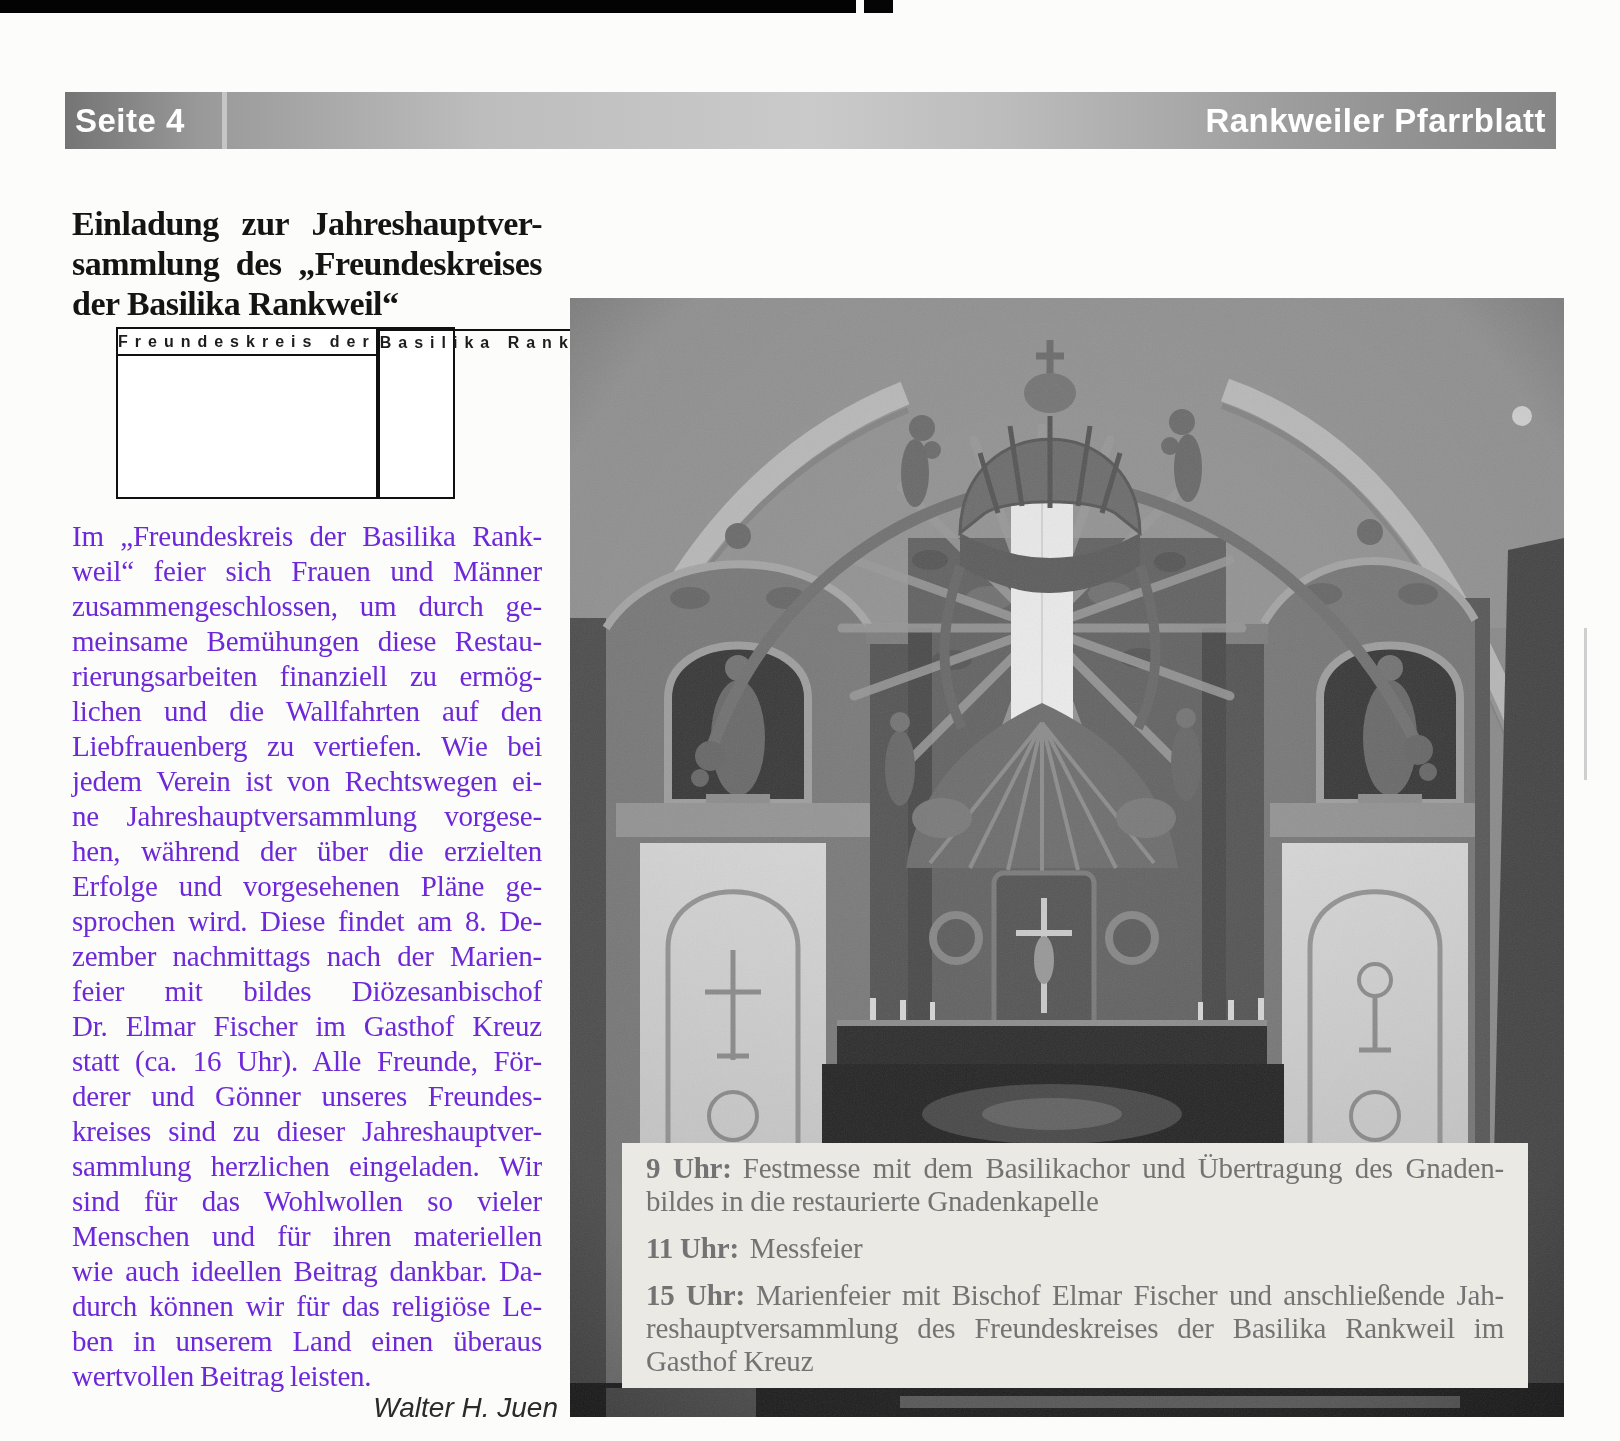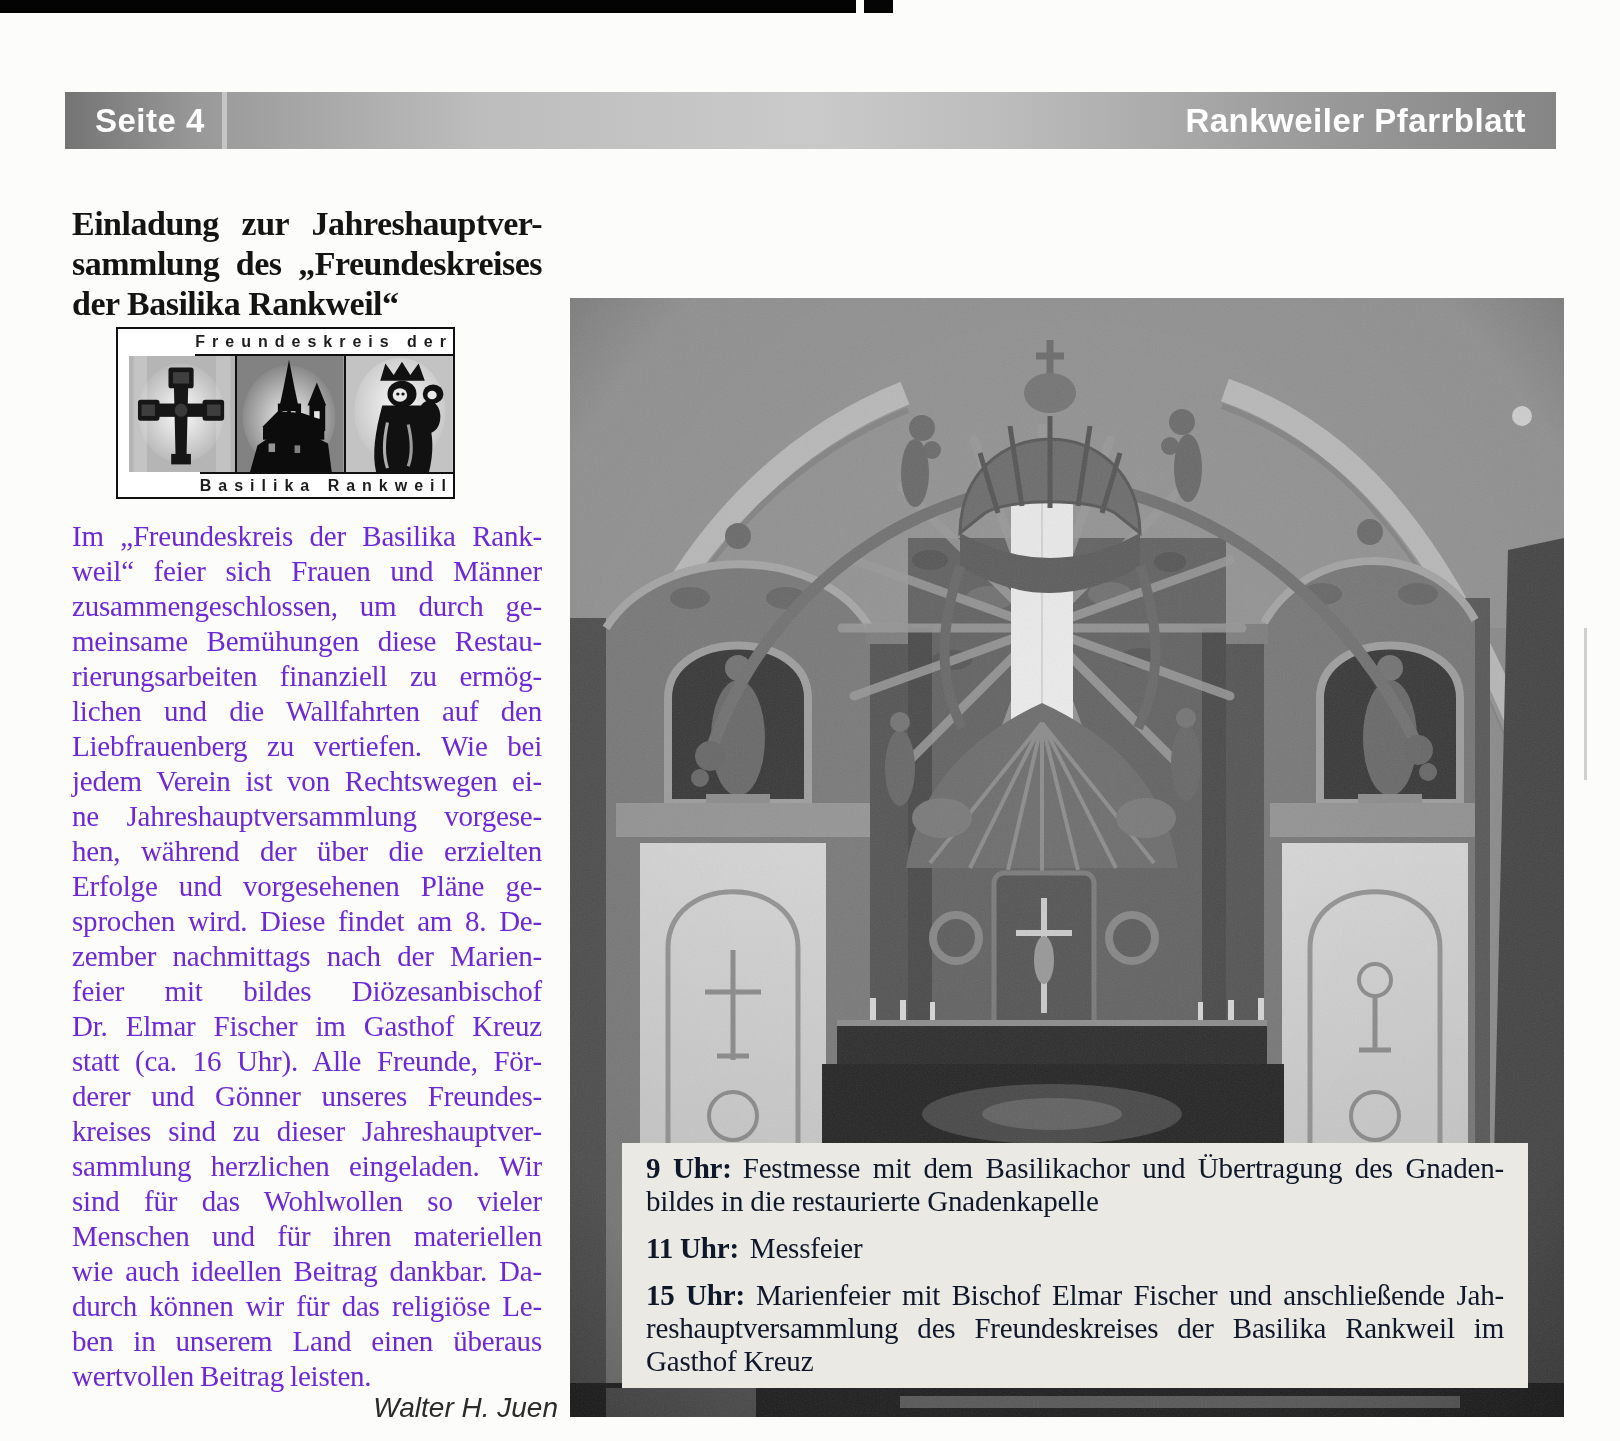--- a/index.html
+++ b/index.html
@@ -13,32 +13,32 @@
   
   .artifact-bar{left:0;top:0;width:856px;height:13px;background:#030303;}
   .artifact-square{left:864px;top:0;width:29px;height:13px;background:#050505;}
   .edge-mark{left:1584px;top:628px;width:3px;height:152px;background:#cfcfcf;}
 
   
   .hbar{
     left:65px;top:92px;width:1491px;height:57px;box-sizing:border-box;
     background:linear-gradient(90deg,#747474 0%,#999999 9%,#bdbdbd 28%,#cacaca 50%,#bcbcbc 63%,#9d9d9d 82%,#858585 100%);
     display:flex;align-items:center;justify-content:space-between;
-    padding:0 30px;
+    padding:0 10px;
     font-family:"Liberation Sans","DejaVu Sans",sans-serif;font-weight:700;
     font-size:33px;color:#ffffff;letter-spacing:.5px;
   }
   .hsep{position:absolute;left:157px;top:0;width:5px;height:57px;background:rgba(255,255,255,.42);}
 
   
   .title{left:72px;top:204px;width:470px;font-weight:700;font-size:34px;line-height:40px;color:#141414;letter-spacing:-0.5px;}
   .jl{text-align:justify;text-align-last:justify;}
 
   
-  .logo{left:116px;top:327px;width:339px;height:172px;box-sizing:border-box;border:2px solid #101010;background:#ffffff;display:flex;flex-direction:column;align-items:flex-end;}
+  .logo{left:116px;top:327px;width:339px;height:172px;box-sizing:border-box;border:2px solid #101010;background:#ffffff;display:flex;flex-direction:row;}
   .logo-strip{height:25px;flex:0 0 auto;display:flex;align-items:center;justify-content:center;
     font-family:"Liberation Sans","DejaVu Sans",sans-serif;font-weight:700;font-size:16px;
     letter-spacing:7px;color:#1d1d1d;white-space:nowrap;overflow:hidden;}
   .logo-strip.top{border-bottom:2px solid #101010;}
   .logo-strip.bottom{border-top:2px solid #101010;height:23px;}
   .logo-panels{flex:1;display:flex;min-height:0;}
   .panel{flex:1;position:relative;min-width:0;}
   .panel+.panel{border-left:2px solid #101010;}
   .panel svg{display:block;width:100%;height:100%;}
 
@@ -52,21 +52,21 @@
     font-size:28px;color:#2b2b2b;}
 
   
   .photo{left:570px;top:298px;width:994px;height:1119px;background:#8f8f8f;}
   .photo svg{display:block;width:100%;height:100%;}
 
   
   .schedule{
     position:absolute;left:52px;top:845px;width:906px;height:245px;box-sizing:border-box;
     background:#eae9e4;padding:9px 24px 0 24px;
-    font-size:29px;line-height:33px;color:#0f172a;letter-spacing:-0.2px;
+    font-size:29px;line-height:33px;color:#737373;letter-spacing:-0.2px;
   }
   .entry{margin-bottom:14px;}
   .entry .time{font-weight:700;margin-right:11px;}
 </style>
 </head>
 <body>
 
 <div class="page">
 
   <div class="abs artifact-bar"></div>

